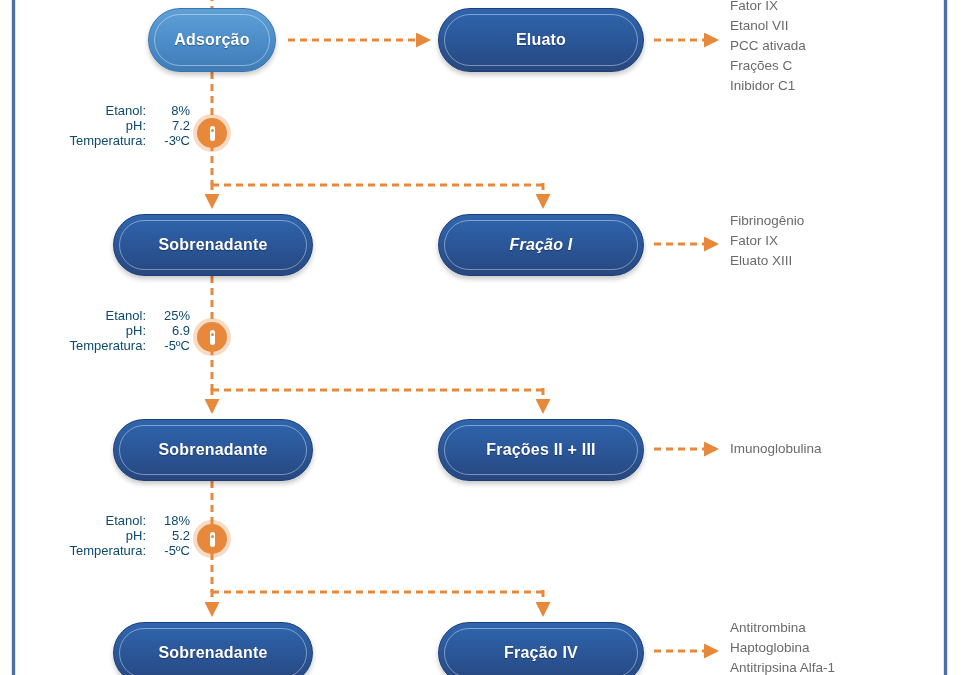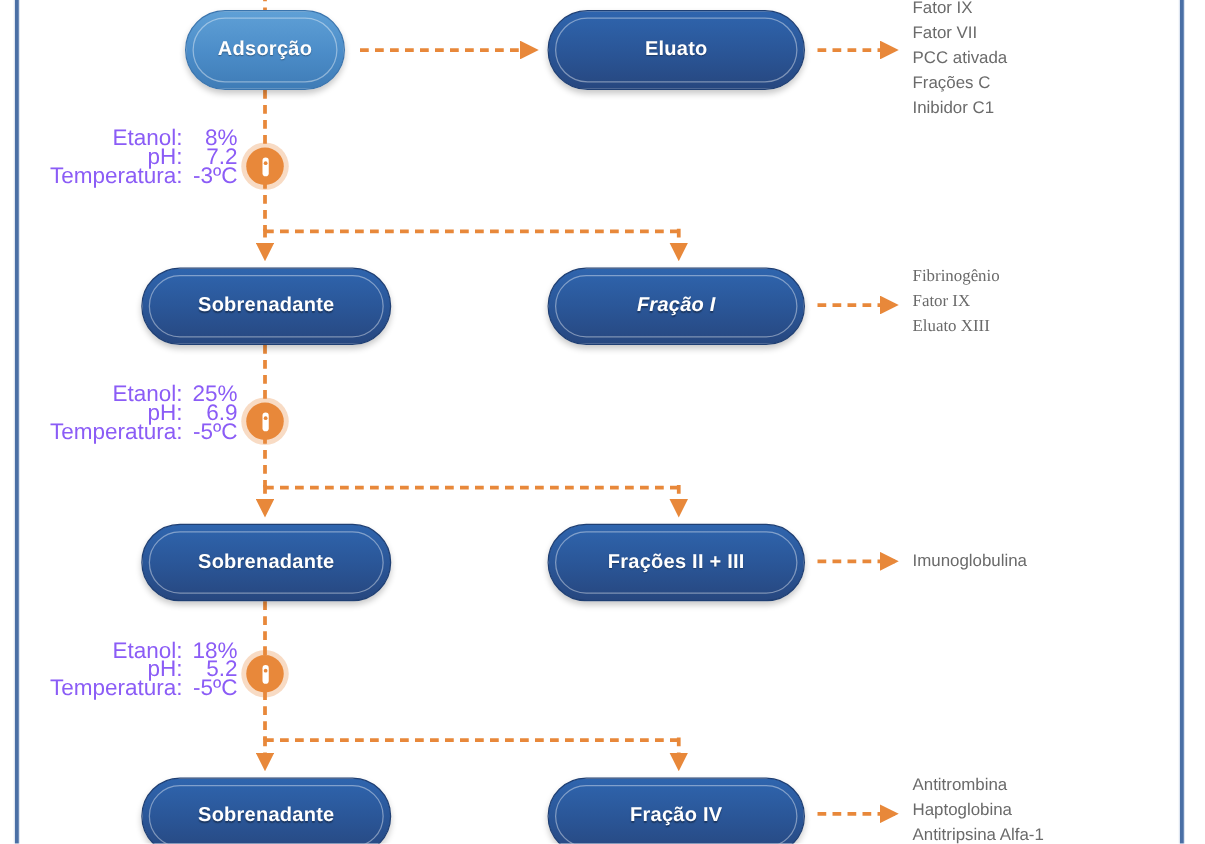--- a/index.html
+++ b/index.html
@@ -72,23 +72,23 @@
     border: 1px solid #1f3f73;
   }
   .node.light {
     background: linear-gradient(180deg, #5fa0d6 0%, #4b8cc8 55%, #3f7cb6 100%);
     border: 1px solid #3a74ad;
   }
 
   
   .params {
     position: absolute;
-    font-size: 18px;
+    font-size: 13px;
     line-height: 15px;
-    color: #8b5cf6;
+    color: #0c4a6e;
     white-space: nowrap;
   }
   .params .prow {
     display: flex;
     justify-content: flex-end;
   }
   .params .pkey {
     text-align: right;
   }
   .params .pval {
@@ -192,21 +192,21 @@
     <span class="node-label">Adsorção</span>
   </div>
 
   <div class="node dark" style="left:438px; top:8px; width:206px; height:64px;">
     <span class="inner-ring"></span>
     <span class="node-label">Eluato</span>
   </div>
 
   <div class="products" style="left:730px; top:-4px;">
     <div>Fator IX</div>
-    <div>Fator VII</div>
+    <div>Etanol VII</div>
     <div>PCC ativada</div>
     <div>Frações C</div>
     <div>Inibidor C1</div>
   </div>
 
   <div class="params" style="left:40px; top:103px; width:150px;">
     <div class="prow">
       <span class="pkey">Etanol:</span>
       <span class="pval">8%</span>
     </div>
@@ -226,21 +226,21 @@
   <div class="node dark" style="left:113px; top:214px; width:200px; height:62px;">
     <span class="inner-ring"></span>
     <span class="node-label">Sobrenadante</span>
   </div>
 
   <div class="node dark" style="left:438px; top:214px; width:206px; height:62px;font-style:italic;">
     <span class="inner-ring"></span>
     <span class="node-label">Fração I</span>
   </div>
 
-  <div class="products" style="left:730px; top:211px;font-family:Liberation Serif, serif;">
+  <div class="products" style="left:730px; top:211px;">
     <div>Fibrinogênio</div>
     <div>Fator IX</div>
     <div>Eluato XIII</div>
   </div>
 
   <div class="params" style="left:40px; top:308px; width:150px;">
     <div class="prow">
       <span class="pkey">Etanol:</span>
       <span class="pval">25%</span>
     </div>

